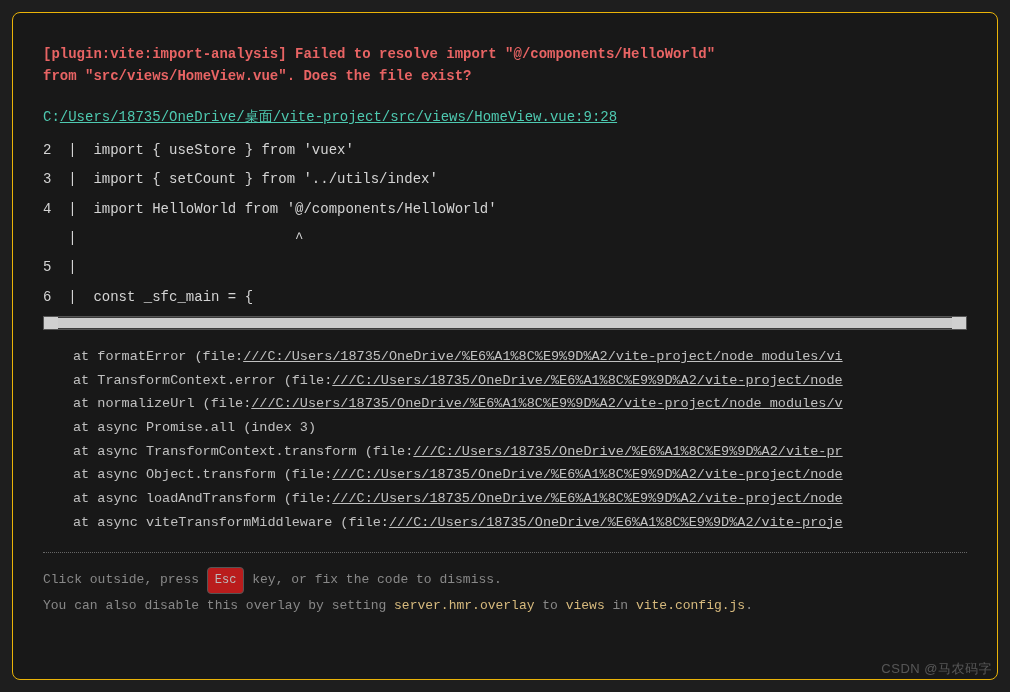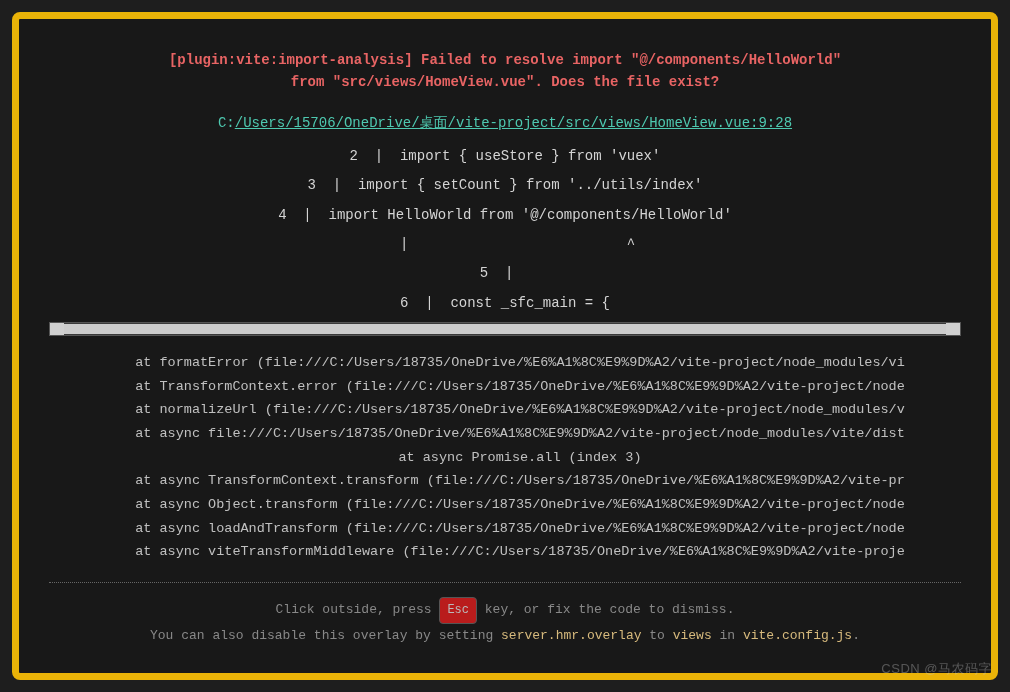--- a/index.html
+++ b/index.html
@@ -8,27 +8,26 @@
       font-family: 'Consolas', 'Monaco', 'Courier New', monospace;
       font-size: 14px;
       color: #d4d4d4;
       width: 1010px;
       height: 692px;
       overflow: hidden;
       position: relative;
     }
     .overlay {
       background: #181818;
-      border: 7px solid #eab308;
+      border: 1px solid #eab308;
       border-radius: 8px;
       margin: 12px;
       padding: 30px 30px 20px 30px;
       height: 668px;
       position: relative;
-      text-align: center;
     }
     .error-header {
       margin-bottom: 20px;
       font-weight: bold;
       line-height: 1.6;
     }
     .plugin-tag { color: #e86464; }
     .error-msg { color: #e86464; }
     .file-link {
       color: #4ec9b0;
@@ -69,21 +68,21 @@
     .scrollbar-h .arrow-r { right: 0; }
     .stack {
       color: #c0c0c0;
       line-height: 1.75;
       font-size: 13.5px;
       margin-left: 30px;
       overflow: hidden;
       white-space: nowrap;
     }
     .stack-line { display: block; }
-    .stack .underline { }
+    .stack .underline { text-decoration: underline; }
     .divider {
       border: none;
       border-top: 1px dotted #666;
       margin: 18px 0 14px 0;
     }
     .tip {
       color: #888;
       font-size: 13px;
       line-height: 1.9;
     }
@@ -112,35 +111,34 @@
 <body>
 
 <div class="overlay">
 
   <div class="error-header">
     <span class="plugin-tag">[plugin:vite:import-analysis]</span><span class="error-msg"> Failed to resolve import "@/components/HelloWorld"</span><br>
     <span class="error-msg">from "src/views/HomeView.vue". Does the file exist?</span>
   </div>
 
   <div class="file-link">
-    <span class="drive">C:</span><span>/Users/15706/OneDrive/桌面/vite-project/src/views/HomeView.vue:9:28</span>
+    <span class="drive">C:</span><span>/Users/18735/OneDrive/桌面/vite-project/src/views/HomeView.vue:9:28</span>
   </div>
 
   <div class="code-frame" id="code-frame"><span class="code-line">2  |  import { useStore } from 'vuex'</span><span class="code-line">3  |  import { setCount } from '../utils/index'</span><span class="code-line">4  |  import HelloWorld from '@/components/HelloWorld'</span><span class="code-line">   |                          ^</span><span class="code-line">5  |  </span><span class="code-line">6  |  const _sfc_main = {</span></div>
 
   <div class="scrollbar-h">
     <div class="arrow-l"></div>
     <div class="arrow-r"></div>
   </div>
 
   <div class="stack" id="stack">
       <span class="stack-line"><span>at formatError (file:</span><span class="underline">///C:/Users/18735/OneDrive/%E6%A1%8C%E9%9D%A2/vite-project/node_modules/vi</span></span>
       <span class="stack-line"><span>at TransformContext.error (file:</span><span class="underline">///C:/Users/18735/OneDrive/%E6%A1%8C%E9%9D%A2/vite-project/node</span></span>
       <span class="stack-line"><span>at normalizeUrl (file:</span><span class="underline">///C:/Users/18735/OneDrive/%E6%A1%8C%E9%9D%A2/vite-project/node_modules/v</span></span>
-      <span class="stack-line"><span>at async file:</span><span class="underline">///C:/Users/18735/OneDrive/%E6%A1%8C%E9%9D%A2/vite-project/node_modules/vite/dist</span></span>
       <span class="stack-line"><span>at async Promise.all (index 3)</span></span>
       <span class="stack-line"><span>at async TransformContext.transform (file:</span><span class="underline">///C:/Users/18735/OneDrive/%E6%A1%8C%E9%9D%A2/vite-pr</span></span>
       <span class="stack-line"><span>at async Object.transform (file:</span><span class="underline">///C:/Users/18735/OneDrive/%E6%A1%8C%E9%9D%A2/vite-project/node</span></span>
       <span class="stack-line"><span>at async loadAndTransform (file:</span><span class="underline">///C:/Users/18735/OneDrive/%E6%A1%8C%E9%9D%A2/vite-project/node</span></span>
       <span class="stack-line"><span>at async viteTransformMiddleware (file:</span><span class="underline">///C:/Users/18735/OneDrive/%E6%A1%8C%E9%9D%A2/vite-proje</span></span>
     </div>
 
   <hr class="divider">
 
   <div class="tip">

